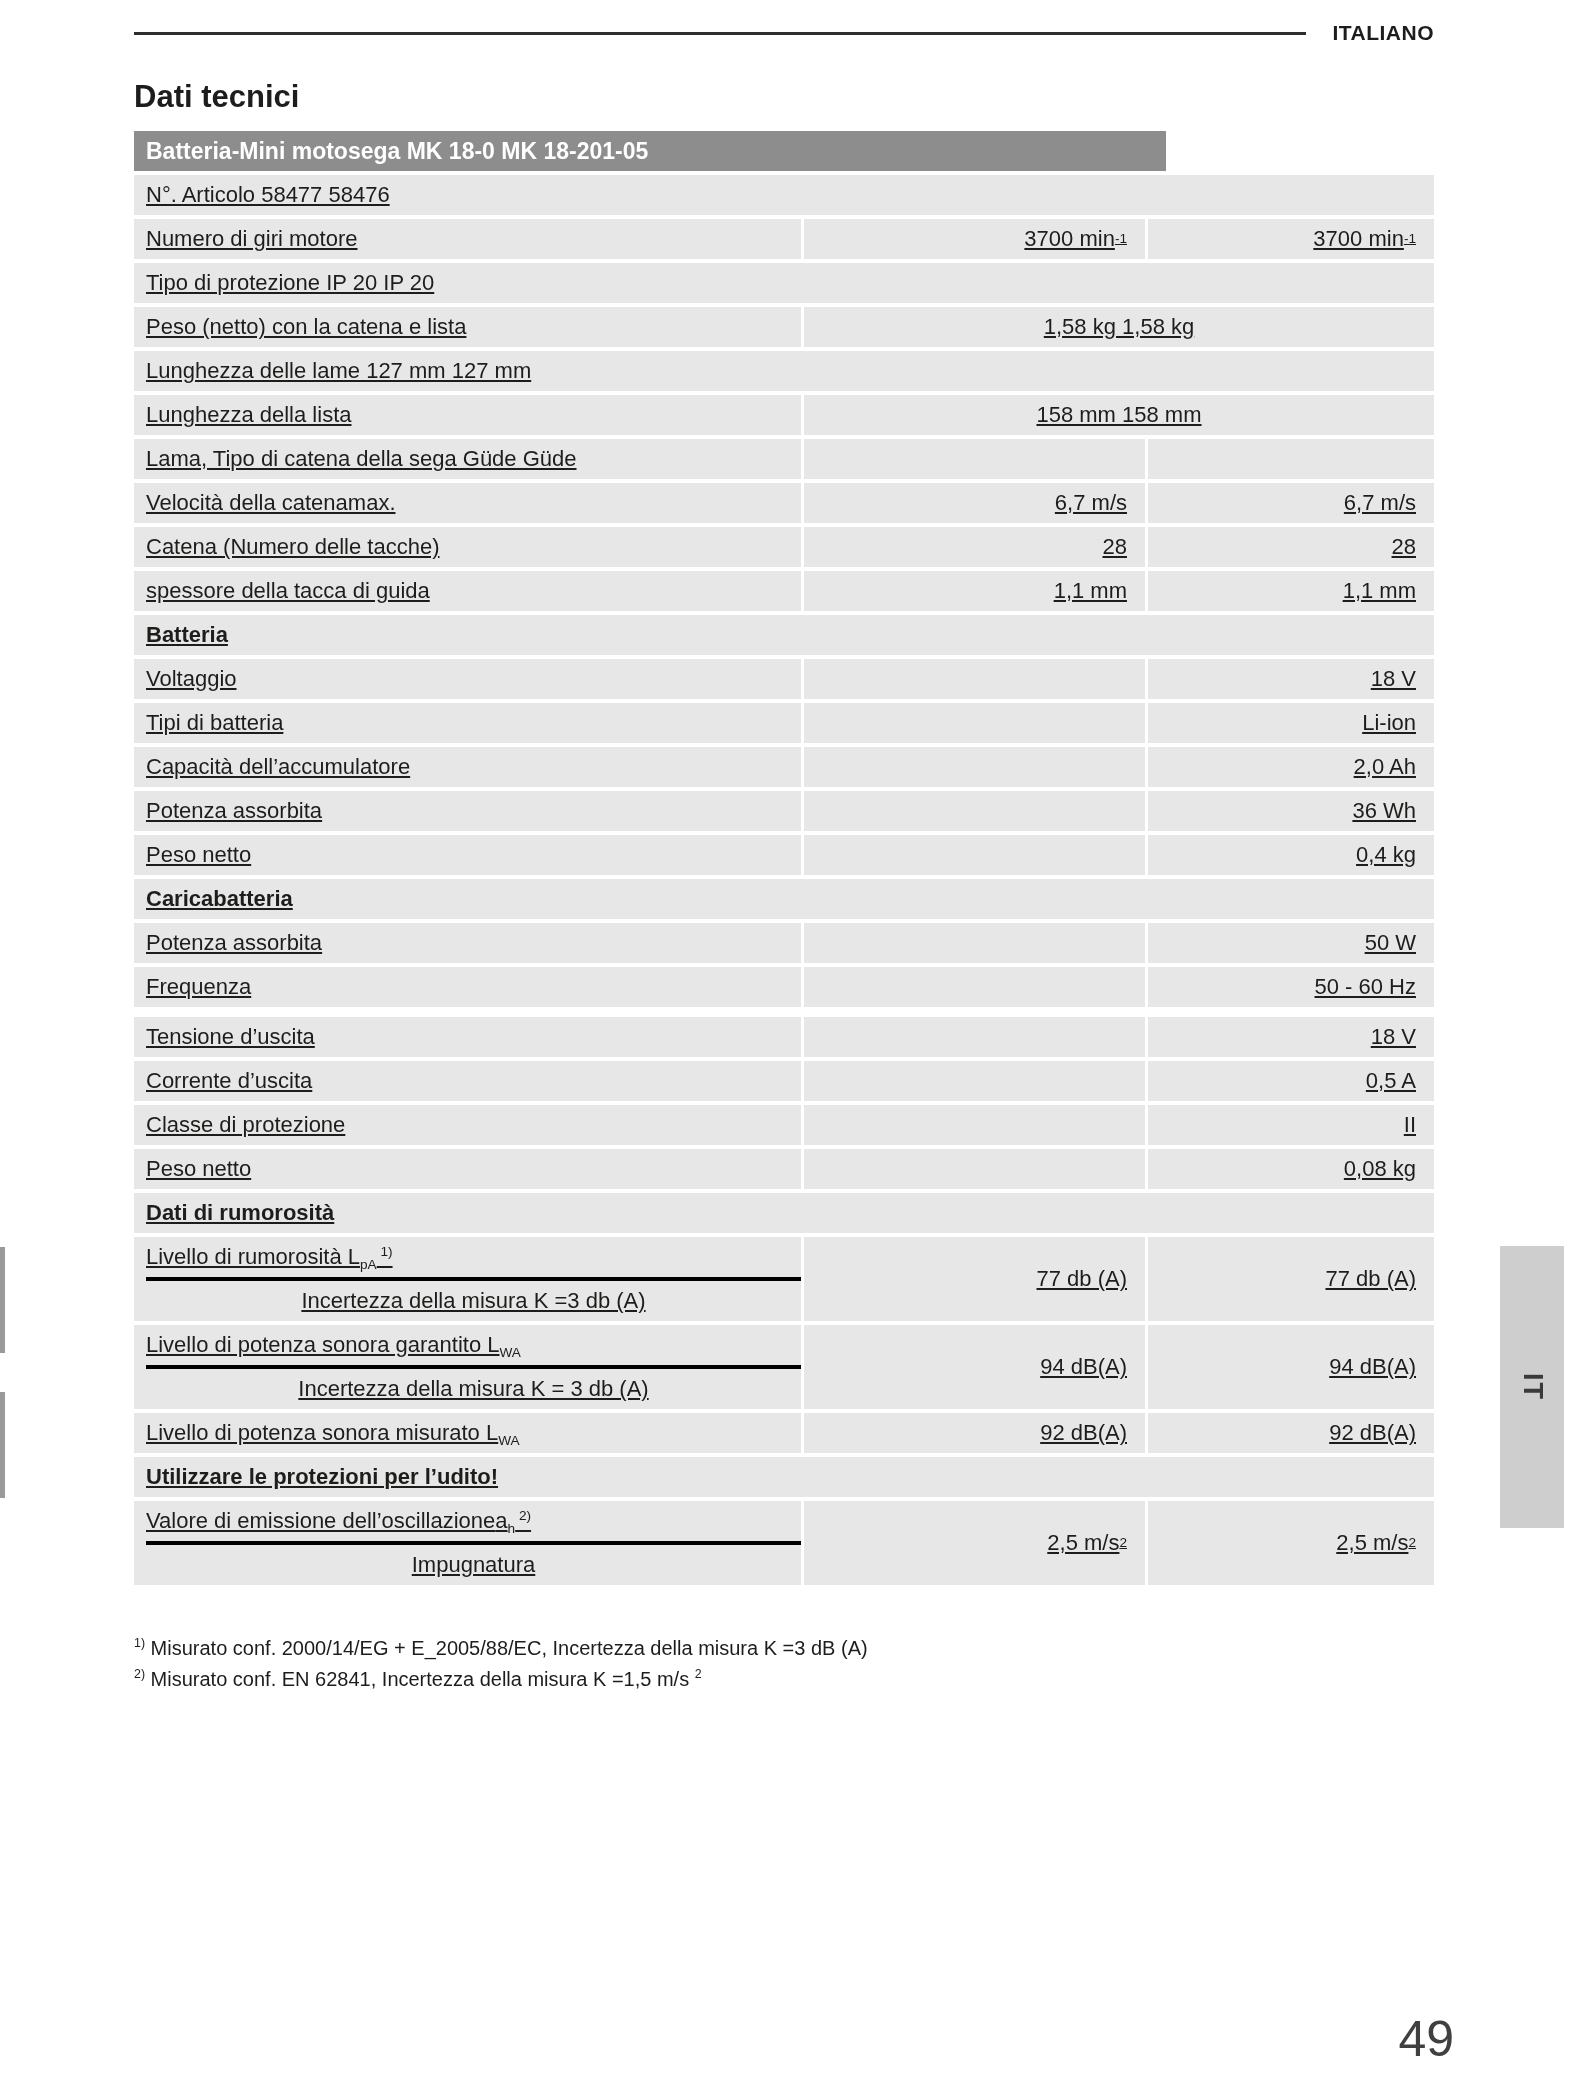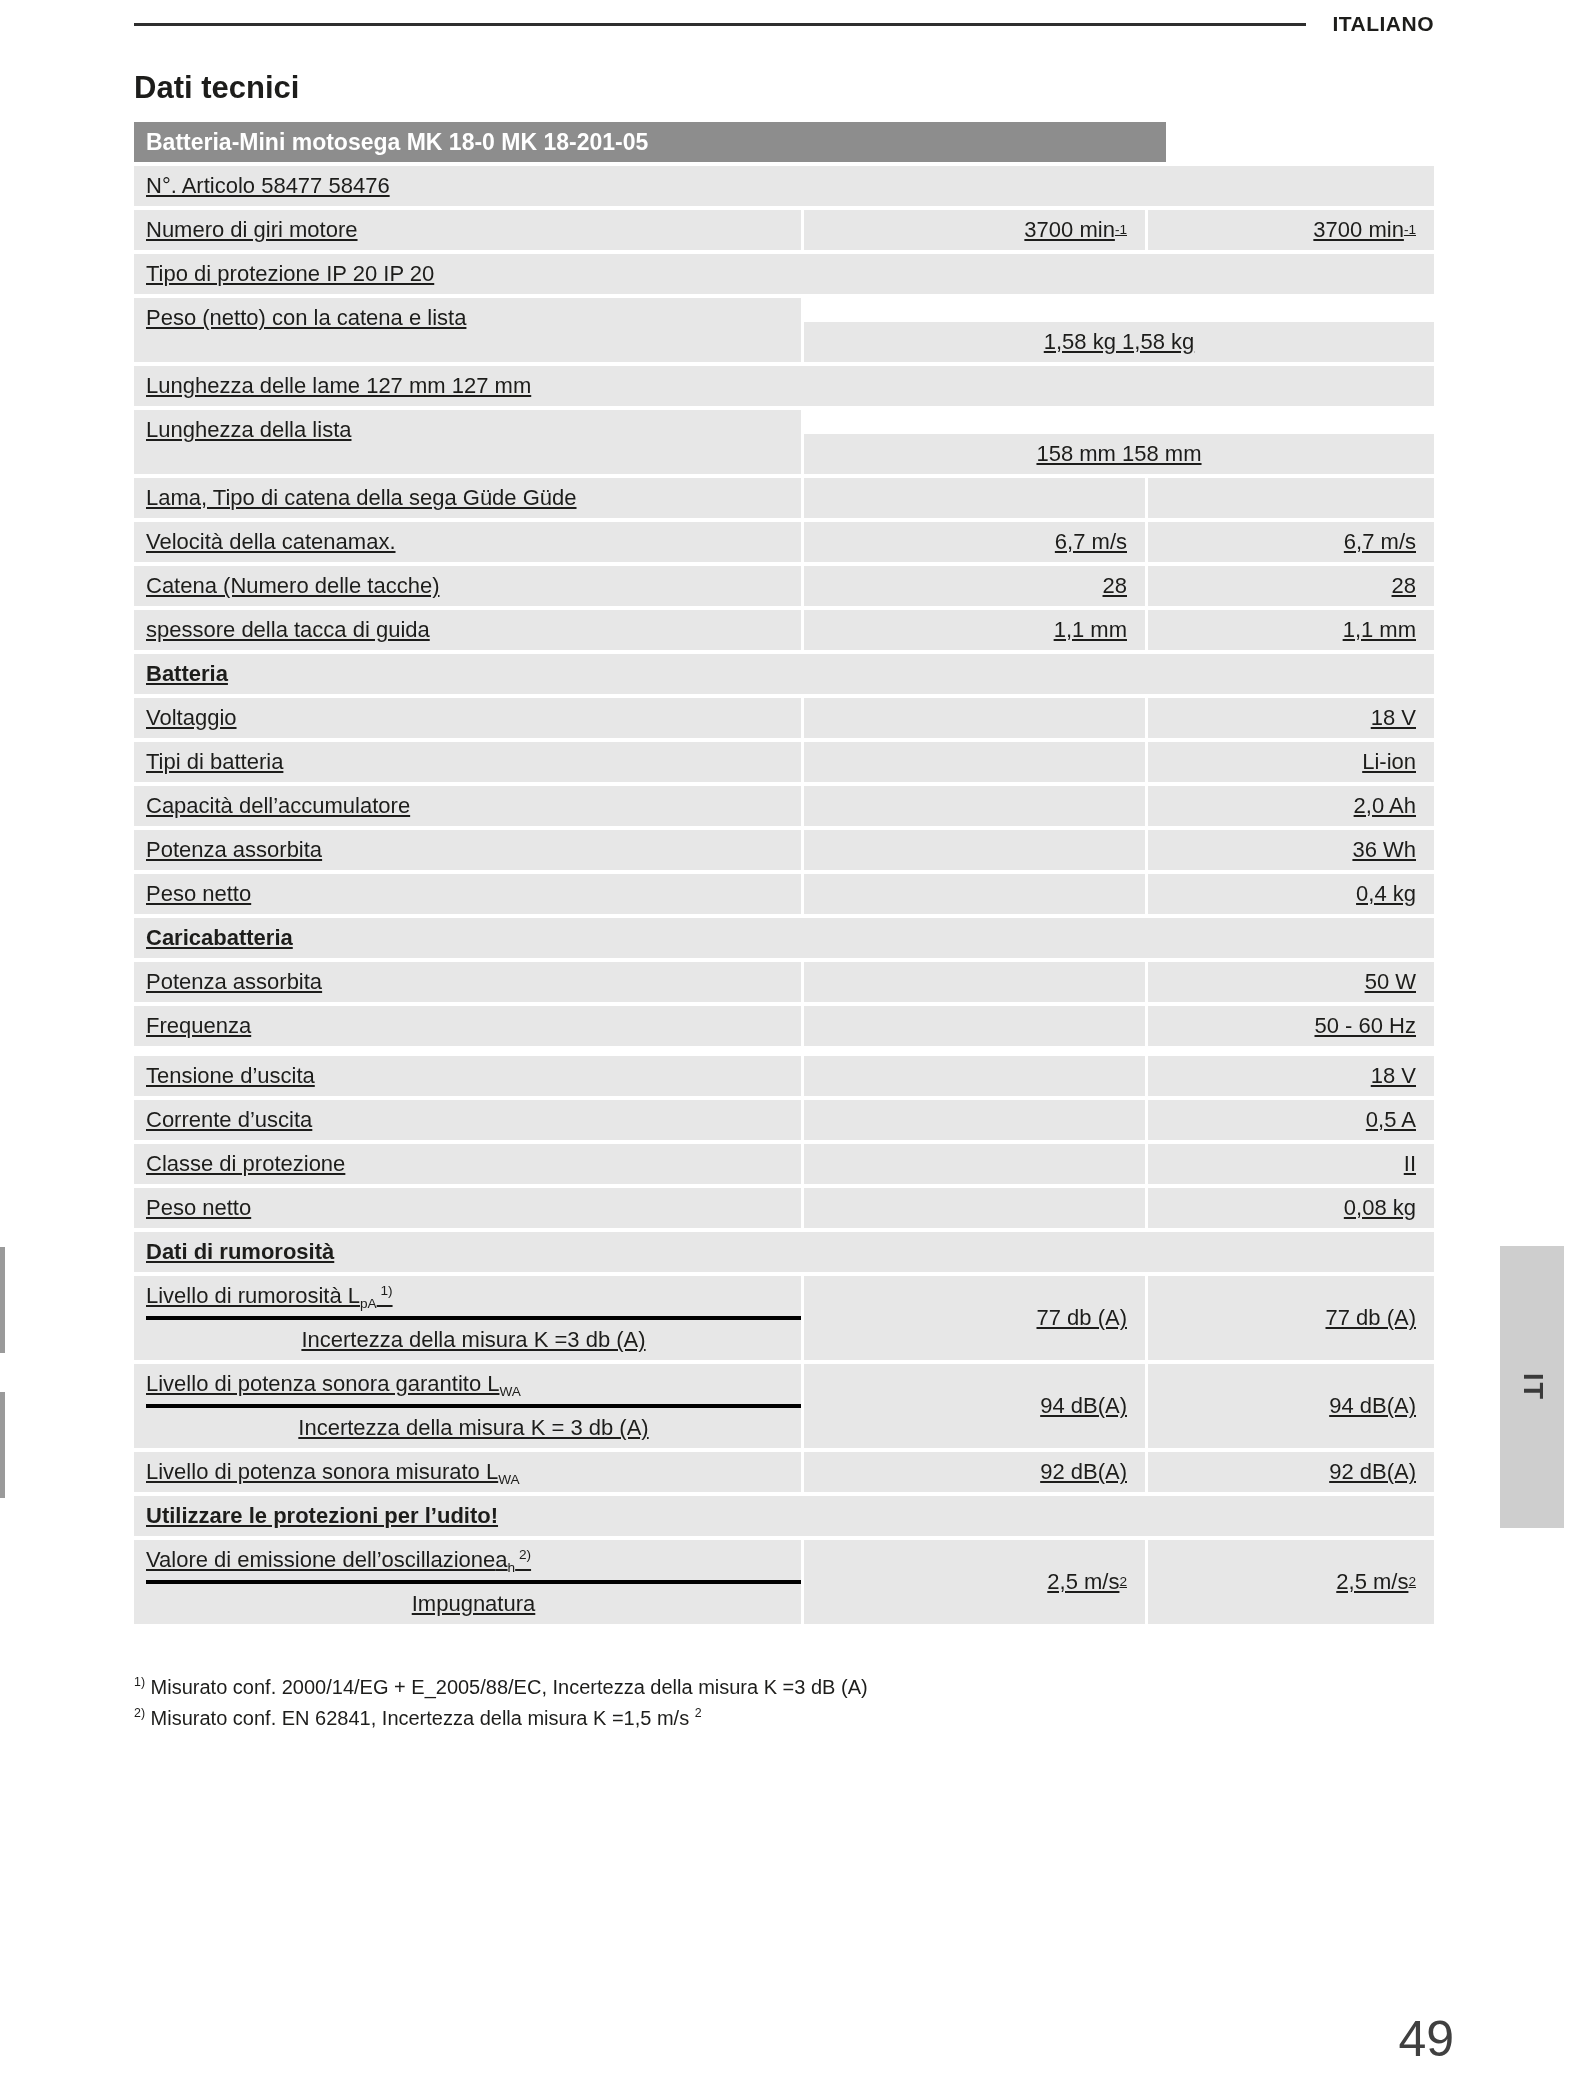--- a/index.html
+++ b/index.html
@@ -7,42 +7,42 @@
     position:relative;
     width:1570px;height:2096px;
     background:#ffffff;
     font-family:"Liberation Sans", sans-serif;
     color:#1d1d1b;
     overflow:hidden;
   }
   .content{position:absolute;left:134px;top:0;width:1300px;}
 
   
-  .top-header{display:flex;align-items:center;padding-top:12px;}
+  .top-header{display:flex;align-items:center;padding-top:21px;}
   .rule{flex:1;height:3px;background:#2e2e2e;margin-right:26px;}
   .lang-label{font-weight:bold;font-size:21px;letter-spacing:0.5px;white-space:nowrap;}
 
   
   .page-title{font-size:31px;font-weight:bold;margin:34px 0 16px 0;}
 
   
   .table-header{
     background:#8d8d8d;color:#ffffff;font-weight:bold;font-size:23px;
     height:40px;line-height:40px;padding-left:12px;box-sizing:border-box;
     width:1032px;
   }
   .row{display:flex;margin-top:4px;text-decoration:underline;}
   .row.gap-before{margin-top:10px;}
   .cell{background:#e7e7e7;min-height:40px;box-sizing:border-box;font-size:22px;}
   .cell-label{width:667px;padding-left:12px;}
   .cell-full{width:1300px;padding-left:12px;}
   .section .cell-full{font-weight:bold;}
   .cell-v1{width:341px;margin-left:3px;padding-right:18px;display:flex;align-items:center;justify-content:flex-end;white-space:nowrap;}
   .cell-v2{width:286px;margin-left:3px;padding-right:18px;display:flex;align-items:center;justify-content:flex-end;white-space:nowrap;}
-  .cell-span{width:630px;margin-left:3px;display:flex;align-items:center;justify-content:center;white-space:nowrap;margin-top:24px;}
+  .cell-span{width:630px;margin-left:3px;display:flex;align-items:center;justify-content:center;white-space:nowrap;}
   .line{height:40px;line-height:40px;white-space:nowrap;overflow:visible;}
   .line + .line{border-top:4px solid #000000;text-align:center;}
   sup{font-size:0.62em;vertical-align:super;line-height:0;}
   sub{font-size:0.62em;vertical-align:sub;line-height:0;}
 
   
   .footnotes{margin-top:48px;font-size:20px;}
   .footnote{line-height:31px;}
 
   

